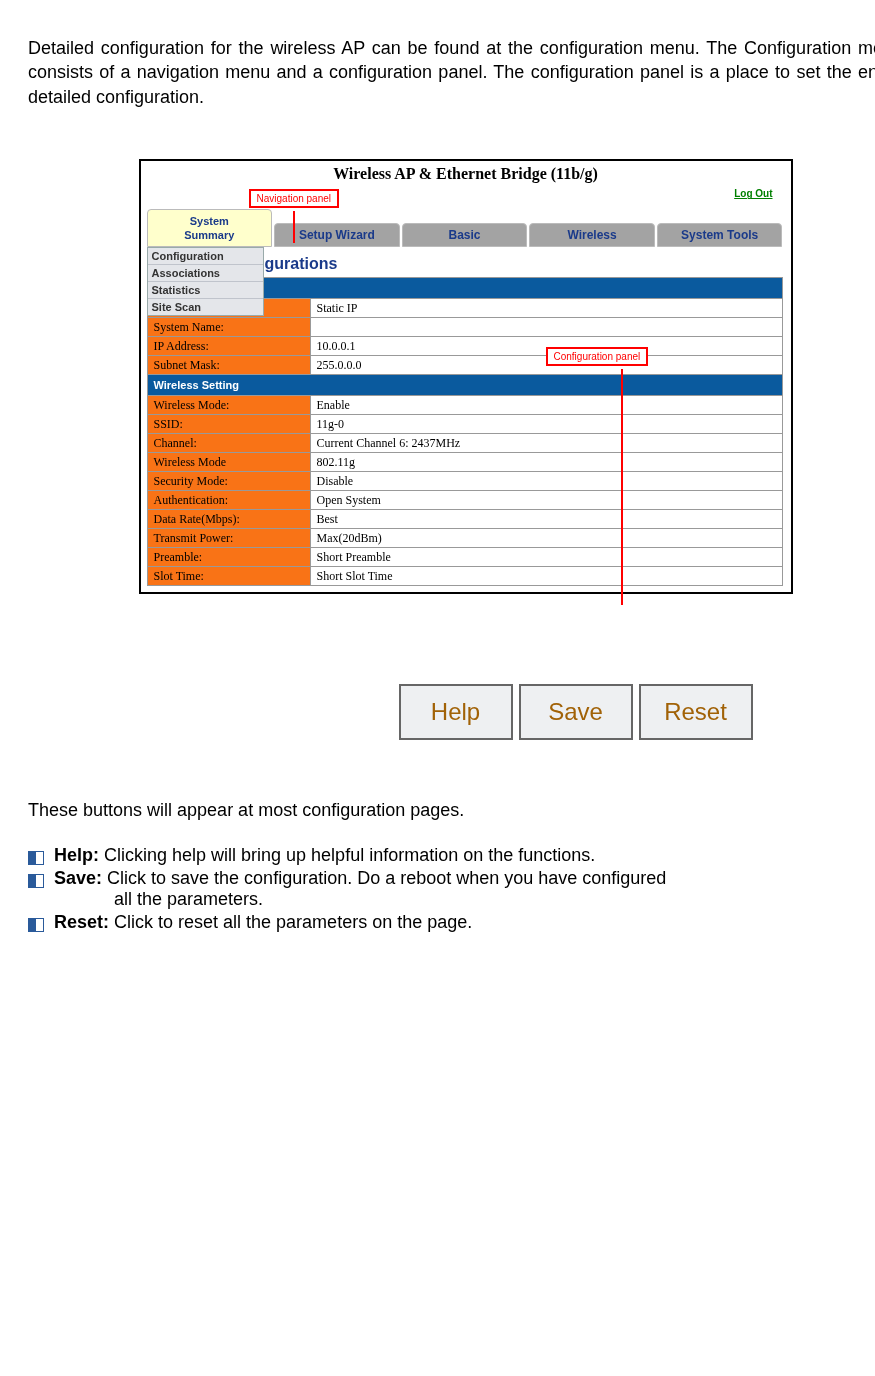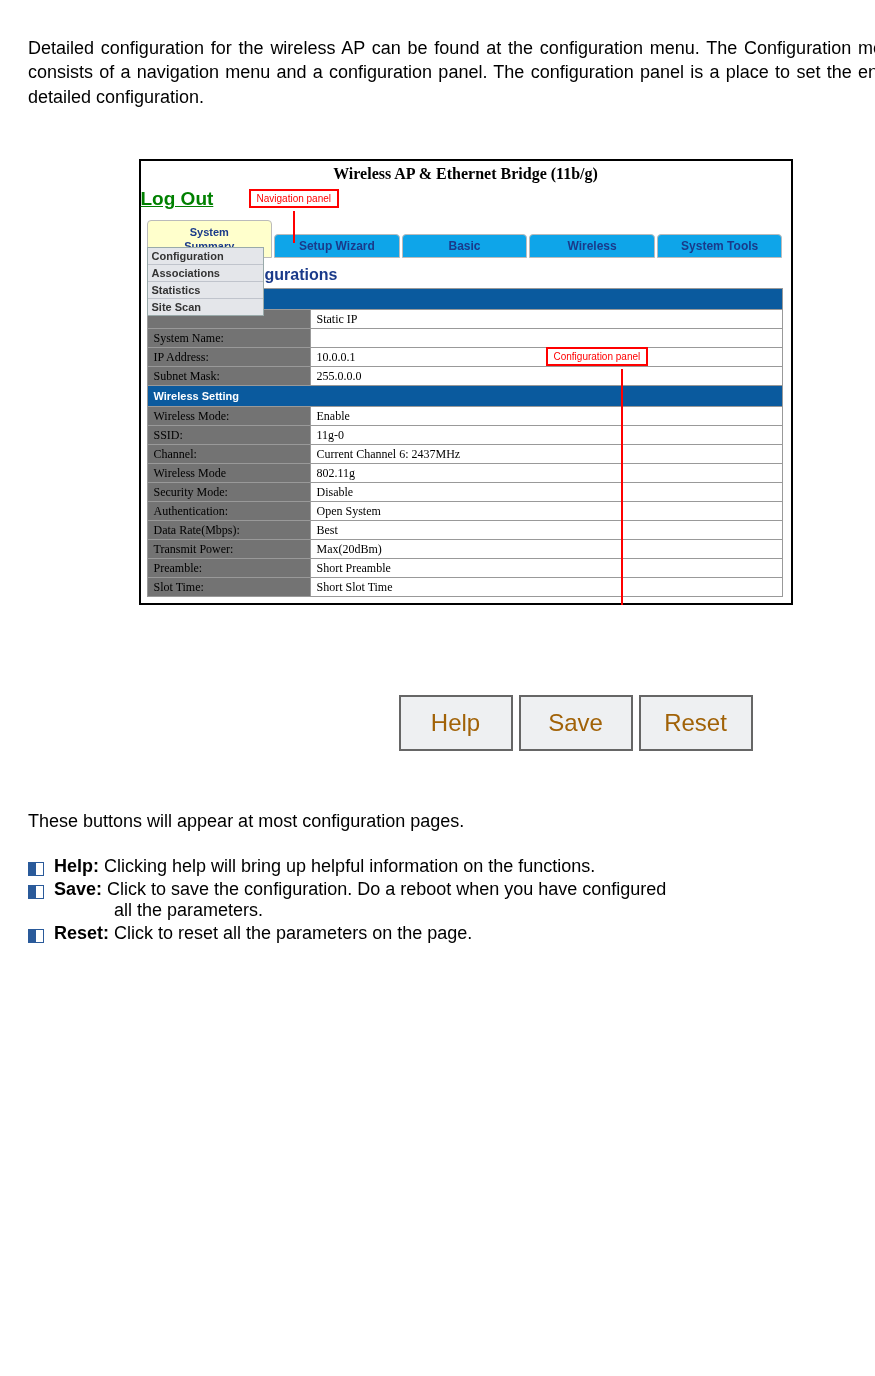--- a/index.html
+++ b/index.html
@@ -26,43 +26,44 @@
     }
     .title-bar {
       text-align: center;
       font-family: 'Times New Roman', serif;
       font-weight: bold;
       font-size: 16px;
       padding: 4px 0 0 0;
       line-height: 1.1;
     }
     .logout {
+      text-align: right;
       color: #008000;
       font-weight: bold;
       text-decoration: underline;
-      font-size: 19px;
+      font-size: 10px;
       padding: 6px 18px 6px 0;
     }
     .nav-row {
       display: flex;
       font-family: Arial, sans-serif;
       font-size: 12px;
       font-weight: bold;
       color: #1a3a8a;
       padding: 4px 6px 6px 6px;
       align-items: flex-end;
     }
     .nav-tab {
       flex: 1;
       text-align: center;
       padding: 4px 2px;
       border-radius: 4px 4px 0 0;
       border: 1px solid #bbb;
       margin-right: 2px;
-      background: #0ea5e9;
+      background: #a3a3a3;
       cursor: pointer;
     }
     .nav-tab.first {
       background: #ffffcc;
     }
     .summary-sub {
       font-size: 11px;
       font-weight: bold;
       color: #1a3a8a;
     }
@@ -107,21 +108,21 @@
       font-size: 12px;
     }
     .config-table td {
       border: 1px solid #999;
       padding: 1px 6px;
       height: 16px;
       margin-top: 36px;
     }
     .config-table td.label {
       width: 150px;
-      background: #737373;
+      background: #f97316;
     }
     .config-table td.value {
       background: #fff;
     }
     .config-table tr.header td {
       background: #0a5a9e;
       color: #fff;
       font-family: Arial, sans-serif;
       font-weight: bold;
       font-size: 11px;

